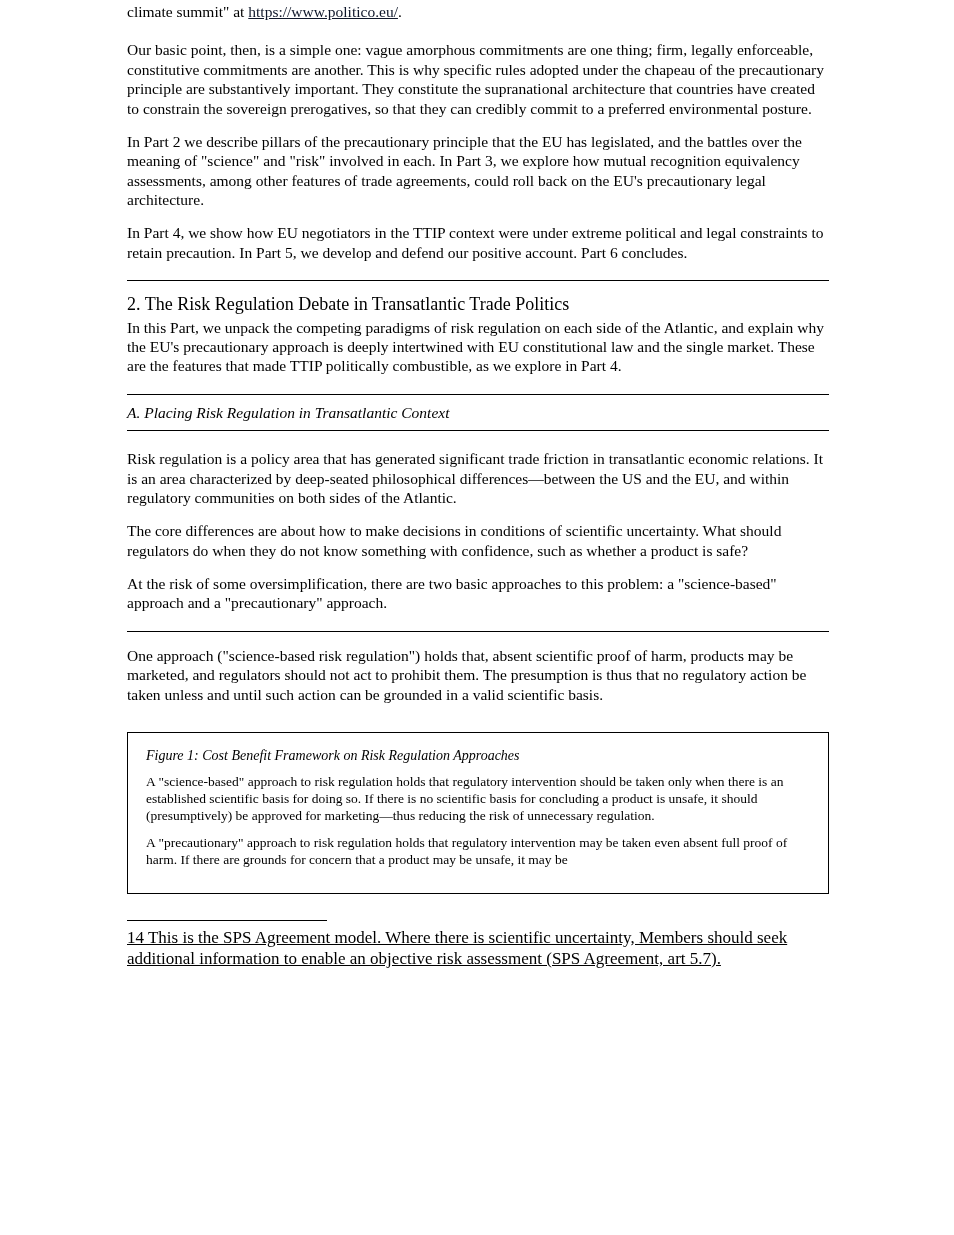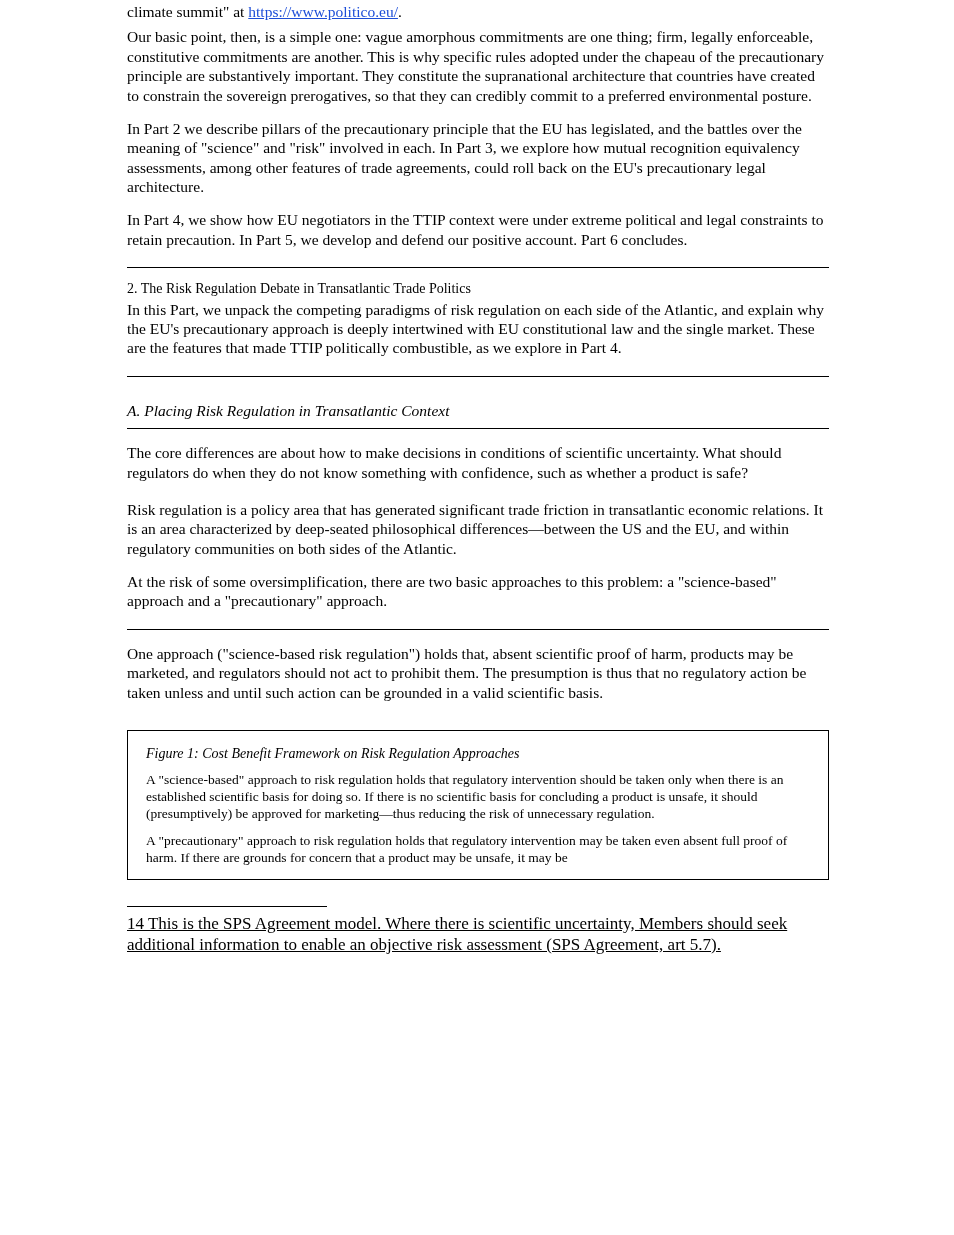--- a/index.html
+++ b/index.html
@@ -13,42 +13,42 @@
   }
   .page{
     position:absolute;
     left:127px;
     right:125px; 
     top:0;
     bottom:0;
   }
   .para{margin:0;}
   .tiny{font-size:17px;text-decoration:underline;}
-  .big{font-size:14px;}
+  .big{font-size:18px;}
   .italic{font-style:italic;}
-  .link{color:#1d4ed8;text-decoration:underline;}
+  .link{color:#0f172a;text-decoration:underline;}
   .rule-thin{border:0;border-top:1px solid #000;margin:0;height:0;}
   .rule-med{border:0;border-top:1.5px solid #000;margin:0;height:0;}
   .footnote-rule{border:0;border-top:1px solid #000;width:200px;margin:0;}
   .box{
     border:1px solid #000;
-    padding:14px 18px 12px 18px;
+    padding:14px 18px 24px 18px;
     font-size:13.5px;
   }
   
   .b1{margin-top:80px;}       
   .b-link{margin-top:2px;margin-bottom:0;}
-  .b2{margin-top:6px;}
+  .b2{margin-top:19px;}
   .b3{margin-top:14px;}
   .b4{margin-top:14px;}
   .b-hr1{margin-top:18px;}
   .b-h1{margin-top:12px;}
   .b5{margin-top:2px;}
   .b-hr2{margin-top:18px;}
-  .b-h2{margin-top:24px;}
+  .b-h2{margin-top:8px;}
   .b-hr3{margin-top:8px;}
   .b6{margin-top:18px;}
   .b7{margin-top:14px;}
   .b8{margin-top:14px;}
   .b-hr4{margin-top:18px;}
   .b-h3{margin-top:12px;}
   .b9{margin-top:14px;}
   .b10{margin-top:14px;}
   .b-box{margin-top:28px;}
   .b-fnrule{margin-top:26px;}
@@ -69,22 +69,22 @@
   <p class="para b4">In Part 4, we show how EU negotiators in the TTIP context were under extreme political and legal constraints to retain precaution. In Part 5, we develop and defend our positive account. Part 6 concludes.</p>
 
   <hr class="rule-thin b-hr1">
   <p class="para big b-h1">2. The Risk Regulation Debate in Transatlantic Trade Politics</p>
   <p class="para b5">In this Part, we unpack the competing paradigms of risk regulation on each side of the Atlantic, and explain why the EU's precautionary approach is deeply intertwined with EU constitutional law and the single market. These are the features that made TTIP politically combustible, as we explore in Part 4.</p>
 
   <hr class="rule-med b-hr2">
   <p class="para italic b-h2">A. Placing Risk Regulation in Transatlantic Context</p>
   <hr class="rule-thin b-hr3">
 
+  <p class="para b6">Risk regulation is a policy area that has generated significant trade friction in transatlantic economic relations. It is an area characterized by deep-seated philosophical differences—between the US and the EU, and within regulatory communities on both sides of the Atlantic.</p>
   <p class="para b7">The core differences are about how to make decisions in conditions of scientific uncertainty. What should regulators do when they do not know something with confidence, such as whether a product is safe?</p>
-  <p class="para b6">Risk regulation is a policy area that has generated significant trade friction in transatlantic economic relations. It is an area characterized by deep-seated philosophical differences—between the US and the EU, and within regulatory communities on both sides of the Atlantic.</p>
   <p class="para b8">At the risk of some oversimplification, there are two basic approaches to this problem: a "science-based" approach and a "precautionary" approach.</p>
 
   <hr class="rule-thin b-hr4">
   <p class="para b9">One approach ("science-based risk regulation") holds that, absent scientific proof of harm, products may be marketed, and regulators should not act to prohibit them. The presumption is thus that no regulatory action be taken unless and until such action can be grounded in a valid scientific basis.</p>
 
   <div class="box narrow b-box">
     <p class="para italic" style="font-size:14px;">Figure 1: Cost Benefit Framework on Risk Regulation Approaches</p>
     <p class="para" style="margin-top:10px;">A "science-based" approach to risk regulation holds that regulatory intervention should be taken only when there is an established scientific basis for doing so. If there is no scientific basis for concluding a product is unsafe, it should (presumptively) be approved for marketing—thus reducing the risk of unnecessary regulation.</p>
     <p class="para" style="margin-top:10px;">A "precautionary" approach to risk regulation holds that regulatory intervention may be taken even absent full proof of harm. If there are grounds for concern that a product may be unsafe, it may be</p>
   </div>

